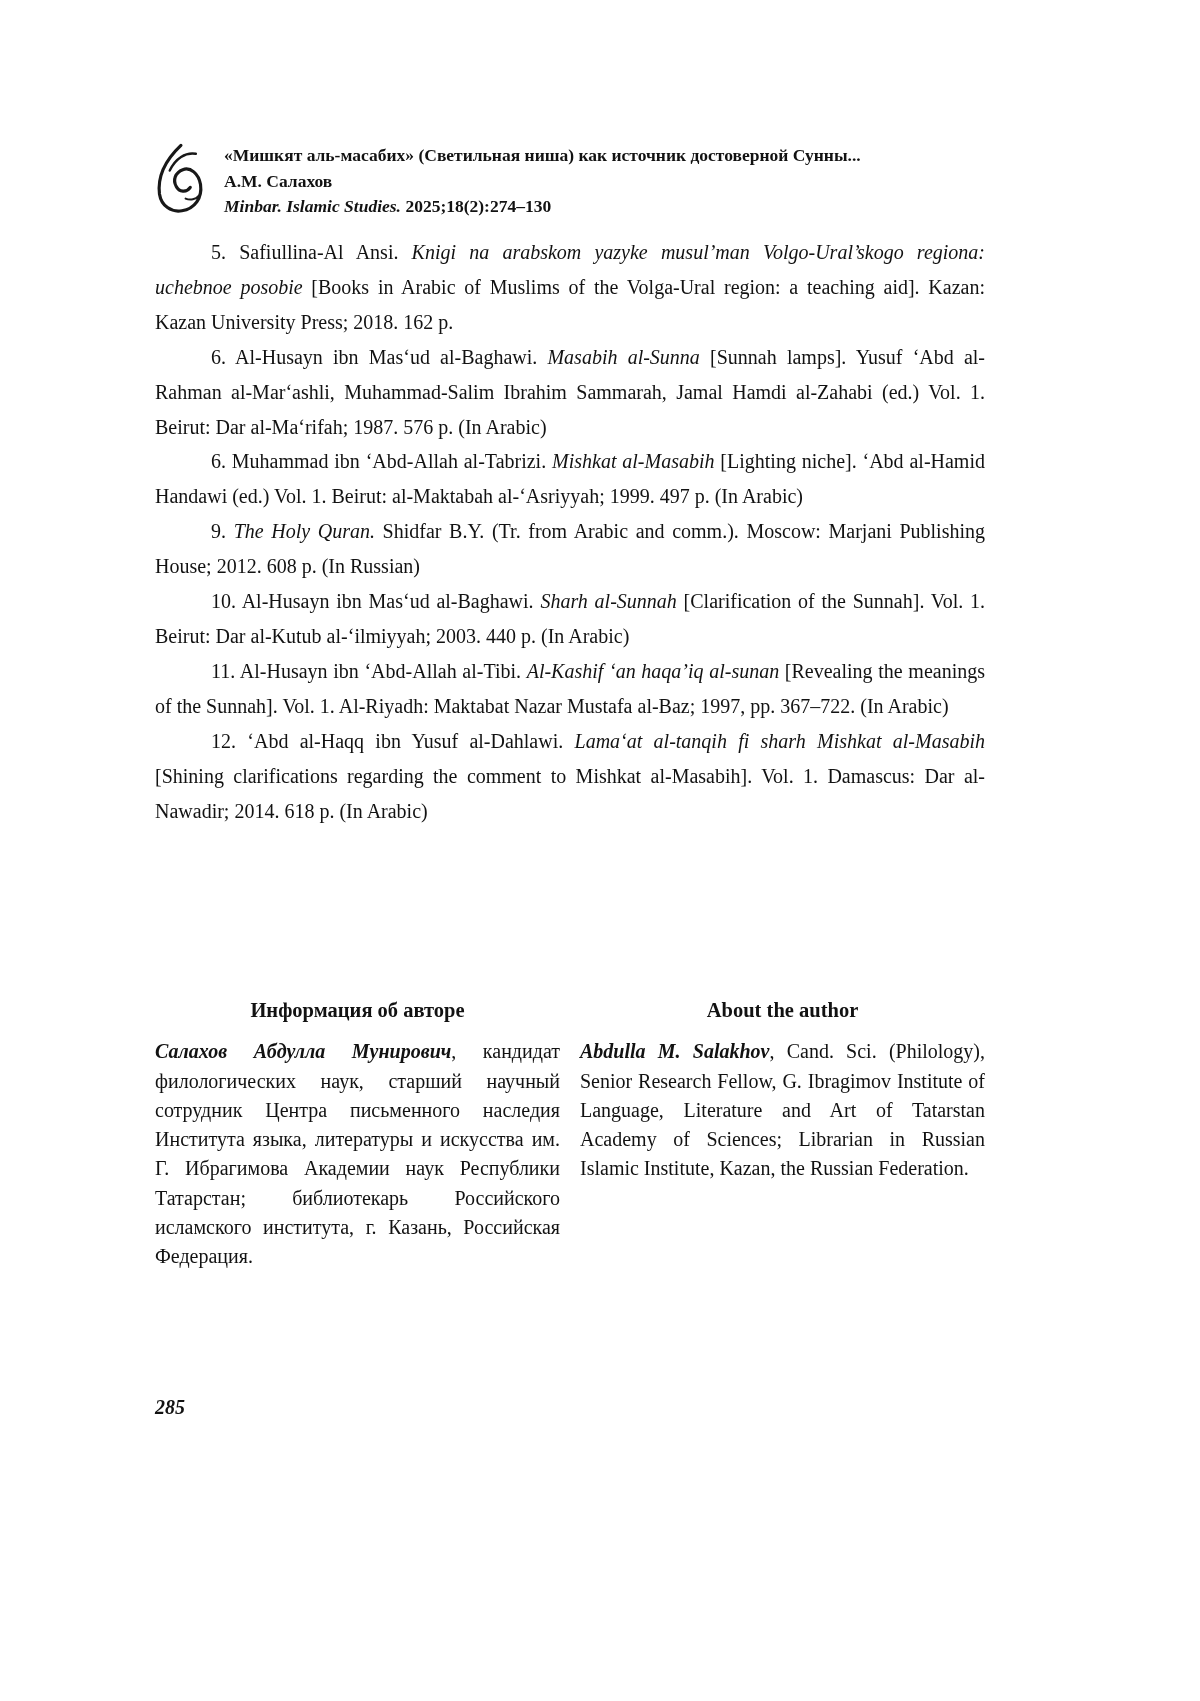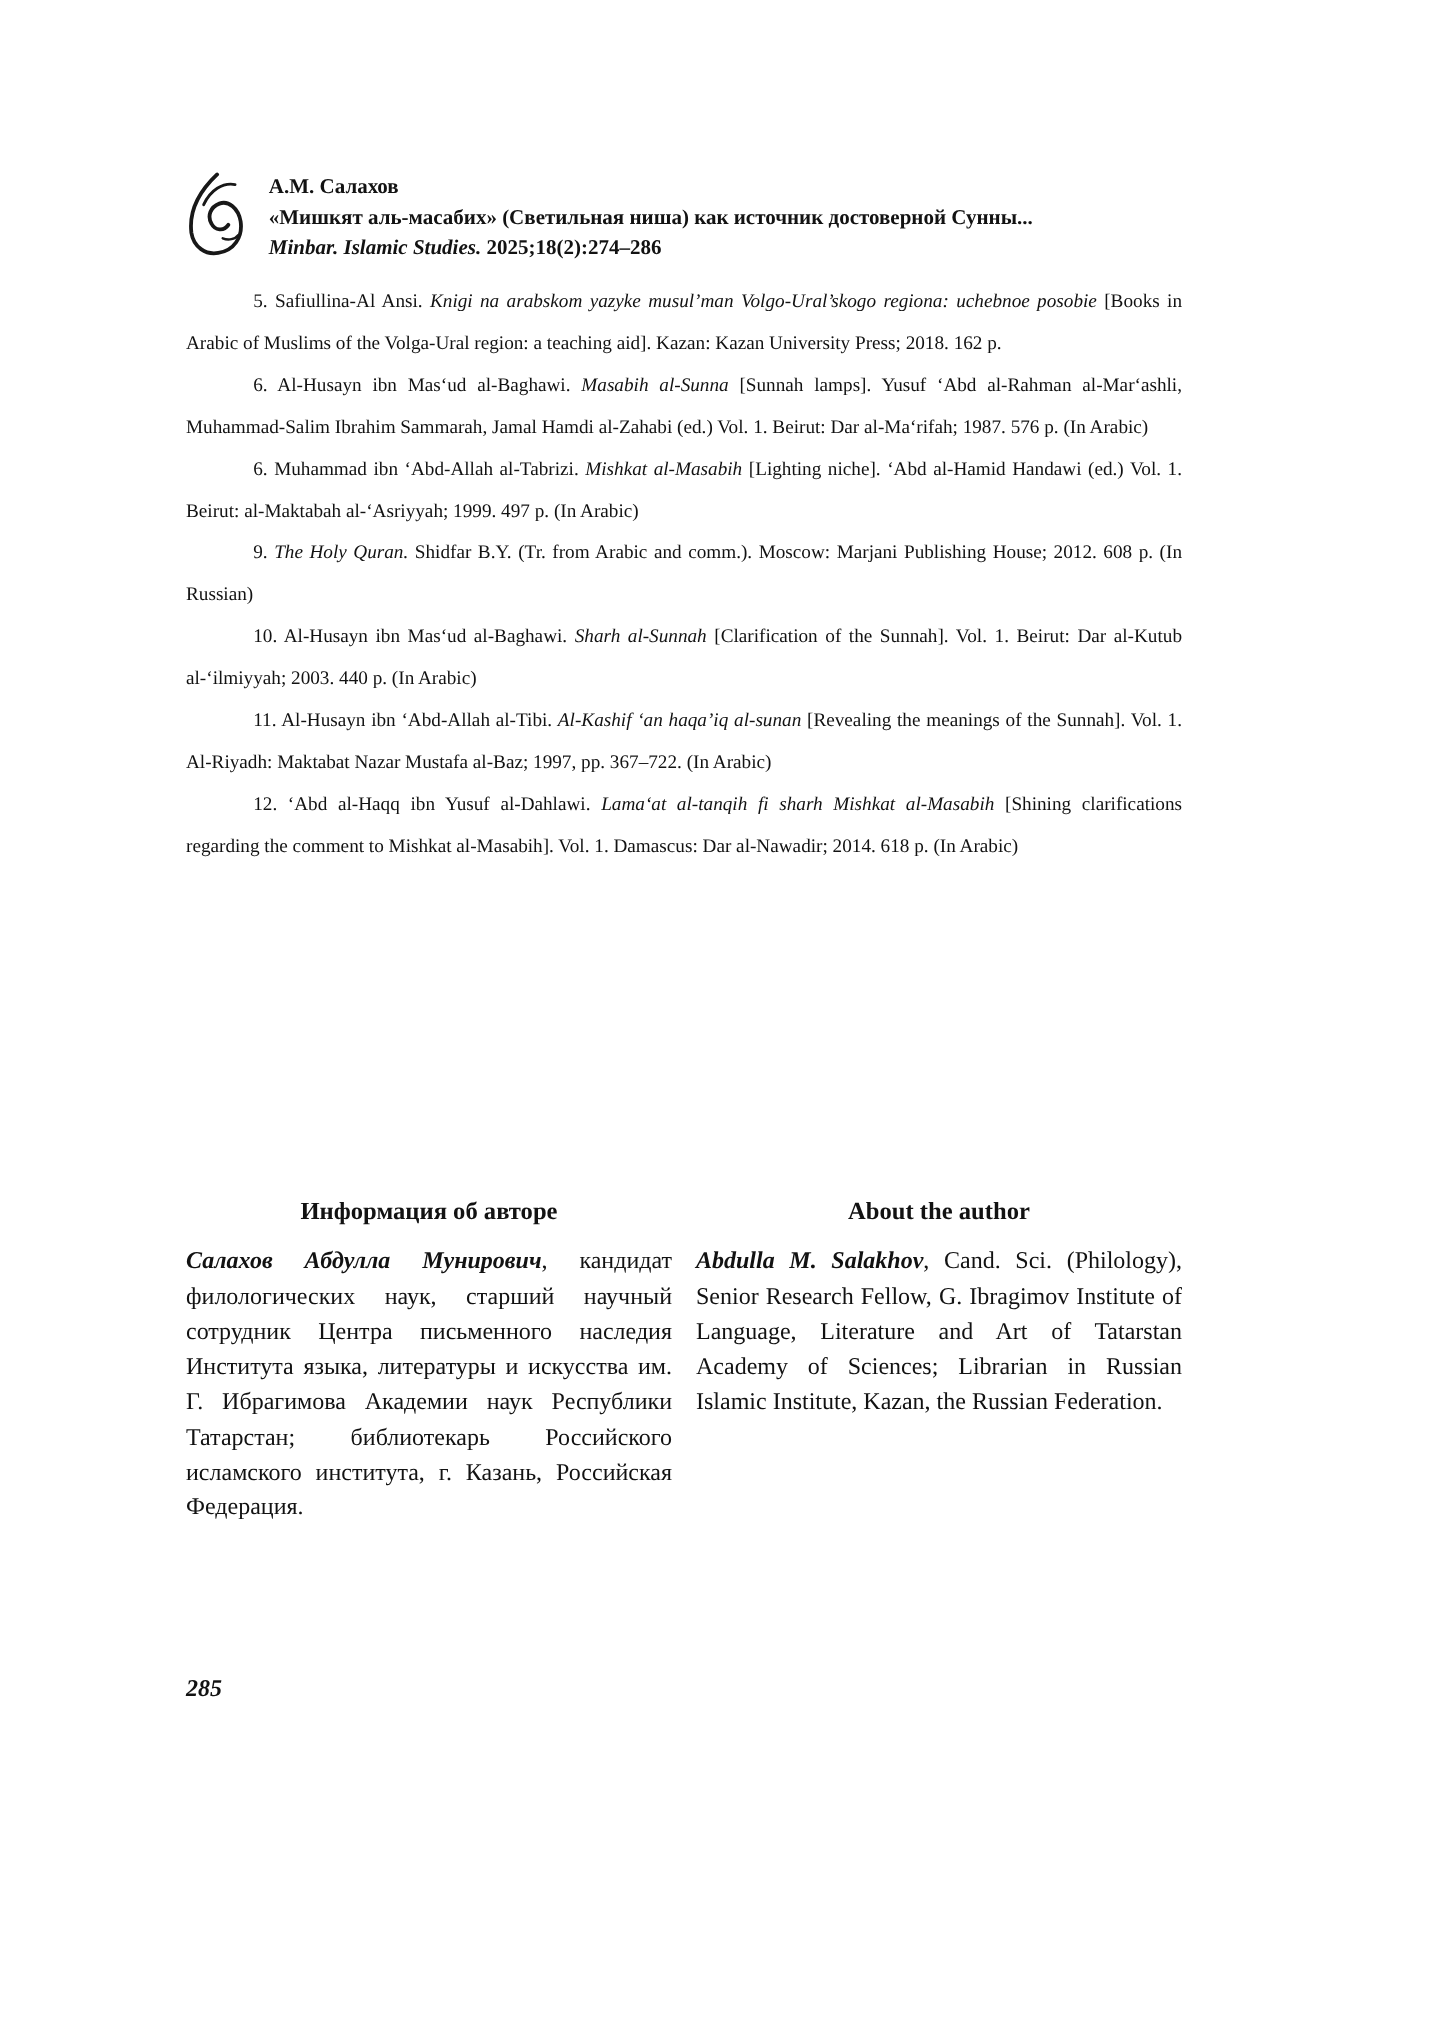--- a/index.html
+++ b/index.html
@@ -15,21 +15,21 @@
   
   .header { position:absolute; top:140px; left:152px; right:215px; display:flex; gap:16px; align-items:flex-start; }
   .logo { width:56px; height:74px; flex:0 0 auto; margin-top:2px; }
   .header-text { font-size:17.5px; line-height:25.5px; padding-top:3px; }
   .h-bold { font-weight:700; }
   .h-journal { font-weight:700; }
   .h-journal .jt { font-style:italic; }
 
   
   .refs { position:absolute; top:235px; left:155px; right:215px;
-          font-size:16px; line-height:34.9px; text-align:justify; }
+          font-size:20px; line-height:34.9px; text-align:justify; }
   .ref { text-indent:56px; }
   .ref em { font-style:italic; }
 
   
   .authors { position:absolute; top:996px; left:155px; right:215px; display:flex; gap:20px; }
   .col { flex:1 1 0; font-size:20px; line-height:29.3px; text-align:justify; }
   .col h3 { text-align:center; font-weight:700; font-size:20.5px; margin-bottom:12px; font-style:normal; }
   .col .name { font-weight:700; font-style:italic; }
 
   
@@ -45,23 +45,23 @@
 
   <header class="header">
     <div class="logo">
       <svg viewBox="0 0 60 78" width="56" height="74" aria-hidden="true">
         <path d="M31 3 C13 20 6 38 8 55 C10 68 21 75 32 73 C46 71 54 59 52 45 C50 33 41 26 33 29 C25 32 22 40 26 47 C29 53 37 54 41 48" fill="none" stroke="#181818" stroke-width="3.4" stroke-linecap="round"></path>
         <path d="M19 30 C25 17 36 10 47 12" fill="none" stroke="#181818" stroke-width="2.6" stroke-linecap="round"></path>
         <path d="M36 60 C41 62 47 61 50 57" fill="none" stroke="#181818" stroke-width="2.2" stroke-linecap="round"></path>
       </svg>
     </div>
     <div class="header-text">
+      <div class="h-bold">«Мишкят аль-масабих» (Светильная ниша) как источник достоверной Сунны...</div>
       <div class="h-bold">А.М. Салахов</div>
-      <div class="h-bold">«Мишкят аль-масабих» (Светильная ниша) как источник достоверной Сунны...</div>
-      <div class="h-journal"><span class="jt">Minbar. Islamic Studies.</span><span> 2025;18(2):274–286</span></div>
+      <div class="h-journal"><span class="jt">Minbar. Islamic Studies.</span><span> 2025;18(2):274–130</span></div>
     </div>
   </header>
 
   <main class="refs">
       <p class="ref"><span>5. Safiullina-Al Ansi. </span><em>Knigi na arabskom yazyke musul’man Volgo-Ural’skogo regiona: uchebnoe posobie</em><span> [Books in Arabic of Muslims of the Volga-Ural region: a teaching aid]. Kazan: Kazan University Press; 2018. 162 p.</span></p>
       <p class="ref"><span>6. Al-Husayn ibn Mas‘ud al-Baghawi. </span><em>Masabih al-Sunna</em><span> [Sunnah lamps]. Yusuf ‘Abd al-Rahman al-Mar‘ashli, Muhammad-Salim Ibrahim Sammarah, Jamal Hamdi al-Zahabi (ed.) Vol. 1. Beirut: Dar al-Ma‘rifah; 1987. 576 p. (In Arabic)</span></p>
       <p class="ref"><span>6. Muhammad ibn ‘Abd-Allah al-Tabrizi. </span><em>Mishkat al-Masabih</em><span> [Lighting niche]. ‘Abd al-Hamid Handawi (ed.) Vol. 1. Beirut: al-Maktabah al-‘Asriyyah; 1999. 497 p. (In Arabic)</span></p>
       <p class="ref"><span>9. </span><em>The Holy Quran.</em><span> Shidfar B.Y. (Tr. from Arabic and comm.). Moscow: Marjani Publishing House; 2012. 608 p. (In Russian)</span></p>
       <p class="ref"><span>10. Al-Husayn ibn Mas‘ud al-Baghawi. </span><em>Sharh al-Sunnah</em><span> [Clarification of the Sunnah]. Vol. 1. Beirut: Dar al-Kutub al-‘ilmiyyah; 2003. 440 p. (In Arabic)</span></p>
       <p class="ref"><span>11. Al-Husayn ibn ‘Abd-Allah al-Tibi. </span><em>Al-Kashif ‘an haqa’iq al-sunan</em><span> [Revealing the meanings of the Sunnah]. Vol. 1. Al-Riyadh: Maktabat Nazar Mustafa al-Baz; 1997, pp. 367–722. (In Arabic)</span></p>

